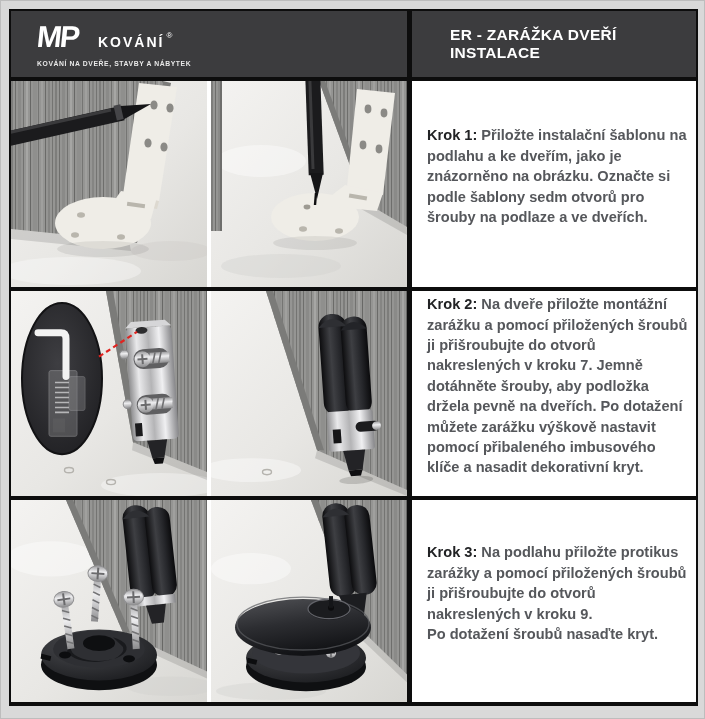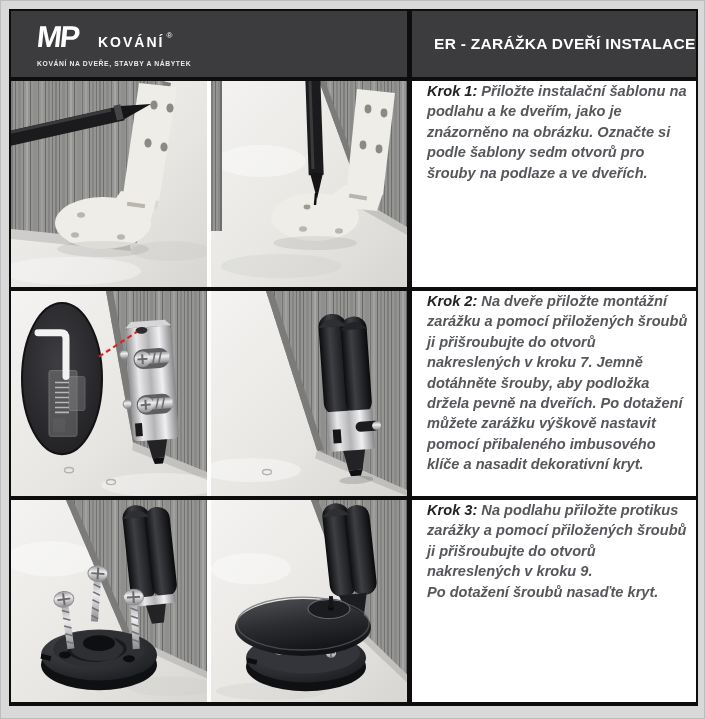--- a/index.html
+++ b/index.html
@@ -43,31 +43,30 @@
   }
   .logo-brand{
     font-size:14px;font-weight:bold;letter-spacing:2px;
     margin-left:8px;margin-bottom:3px;padding-left:12px;
   }
   .logo-reg{font-size:8px;vertical-align:top;margin-left:2px;margin-bottom:12px;}
   .logo-tagline{
     font-size:6.8px;font-weight:bold;letter-spacing:.6px;
     margin-top:8px;color:#e9e9e9;
   }
-  .hdr-right{padding-left:22px;}
+  .hdr-right{padding-left:38px;}
   .hdr-title{font-size:15.5px;font-weight:bold;letter-spacing:.3px;}
   .imgpair{display:flex;gap:4px;background:#fff;}
   .panel{flex:0 0 196px;height:100%;}
   .panel svg{display:block;width:100%;height:100%;}
   .steptext{
-    display:flex;flex-direction:column;
+    display:flex;flex-direction:column;justify-content:center;
     padding:0 8px 15px 15px;
     font-size:14.6px;line-height:20.4px;font-weight:bold;
     color:#55575b;
-    font-style:italic;
   }
   .steptext .krok{color:#222325;}
   .hidden-defs{position:absolute;width:0;height:0;overflow:hidden;}
 </style>
 </head>
 <body>
 
 <svg class="hidden-defs" aria-hidden="true">
   <defs>
     <pattern id="wood" width="44" height="300" patternUnits="userSpaceOnUse">

